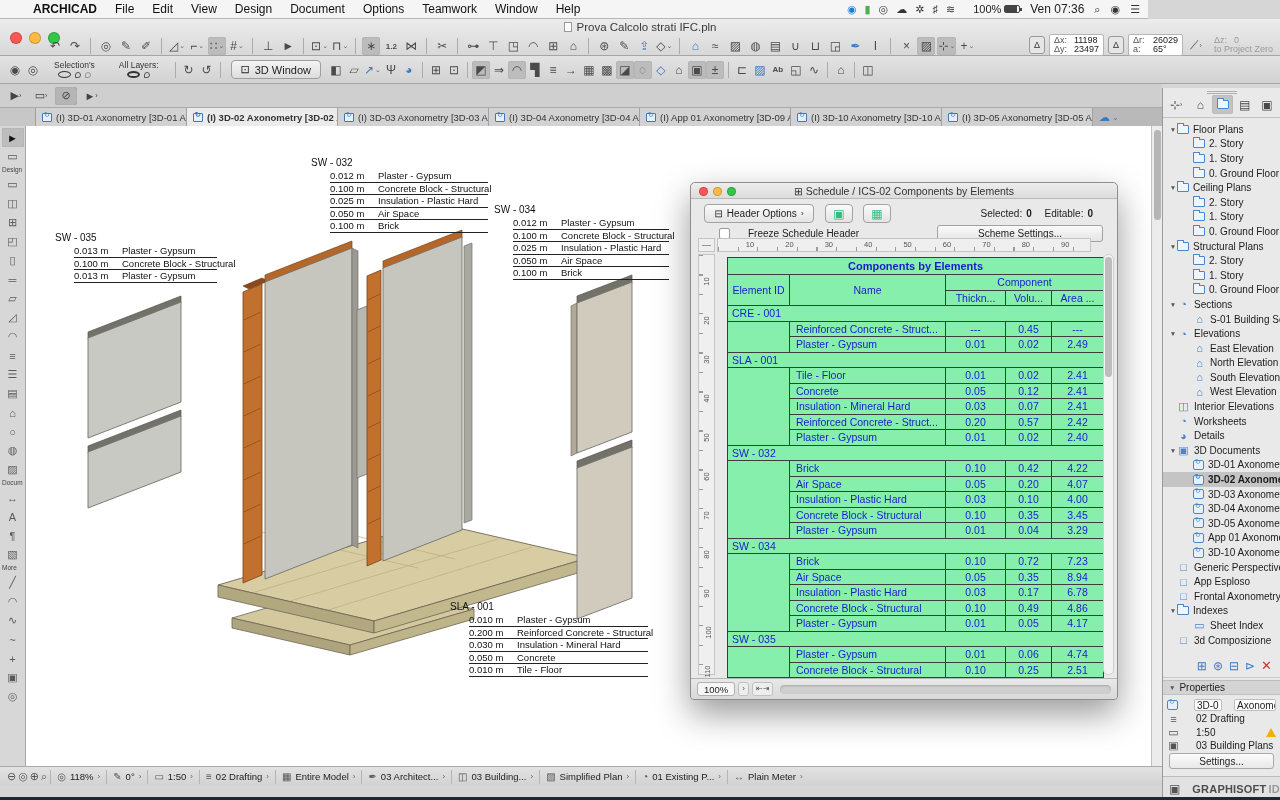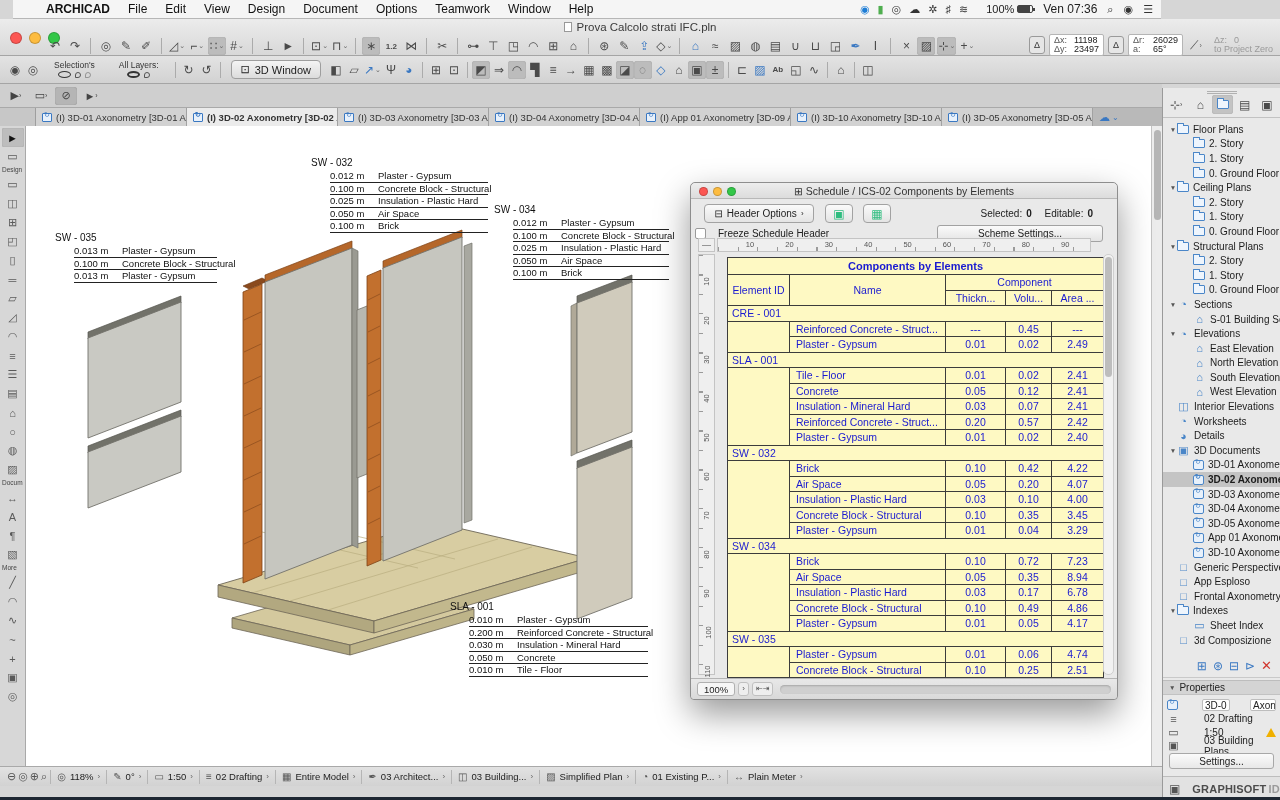--- a/index.html
+++ b/index.html
@@ -1,21 +1,21 @@
 <!DOCTYPE html>
 <html><head>
 <meta charset="utf-8">
 <style>
   * { margin:0; padding:0; box-sizing:border-box; }
   html,body { width:1280px; height:800px; overflow:hidden; }
   body { font-family:"Liberation Sans", sans-serif; background:#d6d6d6; position:relative; font-size:11px; color:#222; }
   #screen { position:absolute; inset:0; width:1280px; height:800px; background:#d6d6d6; overflow:hidden; }
 
   
-  #menubar { position:absolute; left:0; top:0; width:1148px; height:19px; background:#f5f5f5; border-bottom:1px solid #b6b6b6; display:flex; align-items:center; padding:0 8px; z-index:60;margin-left:13px; }
+  #menubar { position:absolute; left:0; top:0; width:1148px; height:19px; background:#f5f5f5; border-bottom:1px solid #b6b6b6; display:flex; align-items:center; padding:0 8px; z-index:60; }
   #menubar .apple { font-size:13px; margin:0 10px 0 6px; }
   #menubar .mitem { padding:0 9px; font-size:12px; color:#111; }
   #menubar .mitem.app { font-weight:bold; }
   #menubar .mb-right { margin-left:auto; display:flex; align-items:center; gap:10px; }
   #menubar .sic { font-size:11px; color:#333; }
   .mb-batt { display:inline-flex; align-items:center; gap:3px; font-size:11px; }
   .batt-shape { width:16px; height:8px; border:1px solid #444; border-radius:2px; background:linear-gradient(to right,#444 85%,transparent 85%); position:relative; }
   .batt-shape:after { content:""; position:absolute; right:-3px; top:2px; width:2px; height:3px; background:#444; }
   #menubar .clock { font-size:12px; }
 
@@ -85,34 +85,34 @@
   #sched { position:absolute; left:690px; top:182px; width:428px; height:518px; background:#e9e9e9; border:1px solid #8e8e8e; border-radius:5px 5px 4px 4px; box-shadow:0 14px 34px rgba(0,0,0,.4); z-index:50; }
   #sched .stitle { position:absolute; left:0; top:0; right:0; height:16px; background:linear-gradient(#ededed,#dcdcdc); border-bottom:1px solid #b8b8b8; border-radius:5px 5px 0 0; text-align:center; font-size:10.5px; color:#333; line-height:16px; }
   #sched .stl { position:absolute; left:8px; top:4px; display:flex; gap:5px; }
   #sched .stl .tl { width:9px; height:9px; }
   .sbtn { position:absolute; border:1px solid #a2a2a2; border-radius:4px; background:linear-gradient(#fafafa,#e4e4e4); font-size:10px; color:#222; display:flex; align-items:center; justify-content:center; gap:4px; }
   #hdr-opt { left:13px; top:21px; width:110px; height:19px; }
   .grnbtn { width:28px; height:19px; top:21px; }
   .grnbtn .g { color:#2ebd7f; font-size:12px; }
   #sel-info { position:absolute; right:14px; top:25px; font-size:10px; color:#222; }
   #sel-info b { font-weight:bold; margin:0 10px 0 4px; }
-  #freeze { position:absolute; left:4px; top:45px; display:flex; align-items:center; gap:12px; font-size:10px; color:#222;justify-content:center; }
+  #freeze { position:absolute; left:28px; top:45px; display:flex; align-items:center; gap:18px; font-size:10px; color:#222;justify-content:center; }
   #freeze .cb { width:11px; height:11px; background:#fff; border:1px solid #9a9a9a; border-radius:2px; }
   #scheme-btn { right:14px; top:42px; width:166px; height:17px; border-radius:3px; }
   
   #hruler { position:absolute; left:26px; top:55px; right:26px; height:14px; background:#efefef; border:1px solid #c4c4c4;
             background-image:repeating-linear-gradient(to right, #9a9a9a 0 1px, transparent 1px 19.7px); background-size:100% 4px; background-position:0 100%; background-repeat:no-repeat; }
   #hruler span { position:absolute; top:1px; font-size:7.5px; color:#555; transform:translateX(-50%); }
   #rcorner { position:absolute; left:7px; top:55px; width:17px; height:14px; background:#efefef; border:1px solid #c4c4c4; font-size:9px; color:#666; text-align:center; line-height:12px; }
   #vruler { position:absolute; left:7px; top:71px; width:17px; bottom:24px; background:#efefef; border:1px solid #c4c4c4;
             background-image:repeating-linear-gradient(to bottom, #9a9a9a 0 1px, transparent 1px 19.5px); background-size:4px 100%; background-repeat:no-repeat; }
   #vruler span { position:absolute; left:3px; font-size:7.5px; color:#555; transform:rotate(-90deg); transform-origin:center; }
   
   #stbl-wrap { position:absolute; left:36px; top:74px; width:377px; }
-  #stbl { border-collapse:collapse; table-layout:fixed; width:376px; background:#fef9c3; }
+  #stbl { border-collapse:collapse; table-layout:fixed; width:376px; background:#86efac; }
   #stbl td { border:1px solid #3c3c3c; font-size:10.5px; color:#1a1ad0; height:15.5px; padding:0 4px; overflow:hidden; white-space:nowrap; }
   #stbl .ttl { text-align:center; font-weight:bold; font-size:11px; height:17px; }
   #stbl .hdr { text-align:center; }
   #stbl .grp { padding-left:4px; }
   #stbl .nm { padding-left:6px; }
   #stbl .num { text-align:center; }
   #sched-vscroll { position:absolute; right:3px; top:71px; width:11px; bottom:24px; background:#f2f2f2; border:1px solid #cfcfcf; border-radius:5px; }
   #sched-vscroll .thumb { position:absolute; left:1px; top:2px; width:7px; height:120px; background:#bdbdbd; border-radius:4px; }
   
   #sched-bottom { position:absolute; left:0; right:0; bottom:0; height:21px; background:linear-gradient(#e8e8e8,#d9d9d9); border-top:1px solid #b5b5b5; border-radius:0 0 4px 4px; display:flex; align-items:center; padding:0 6px; gap:3px; }
@@ -133,21 +133,21 @@
   .nic { flex:none; margin-right:4px; position:relative; }
   .nic.folder { width:12px; height:9px; border:1.2px solid #4a86c8; border-radius:1px; background:#eef5fd; }
   .nic.folder:before { content:""; position:absolute; left:-1px; top:-3px; width:5px; height:2px; border:1.2px solid #4a86c8; border-bottom:none; border-radius:1px 1px 0 0; background:#eef5fd; }
   .nic.glyph { font-size:11px; color:#4a86c8; width:13px; text-align:center; }
   .nic.axo { width:11px; height:10px; border:1.2px solid #4a86c8; border-radius:2px; background:#e8f1fb; }
   .nic.axo:after { content:"↻"; position:absolute; left:1px; top:-3px; font-size:7px; color:#4a86c8; }
   #nav-actions { position:absolute; left:0; right:0; top:566px; height:24px; display:flex; align-items:center; justify-content:flex-end; gap:6px; padding:0 8px; font-size:12px; color:#3a78c2; border-bottom:1px solid #c9c9c9; }
   #nav-actions .redx { color:#d0342c; font-size:13px; }
   #props-head { position:absolute; top:592px; left:0; right:0; height:15px; background:#d4d4d4; border-top:1px solid #bdbdbd; border-bottom:1px solid #c2c2c2; display:flex; align-items:center; padding:0 6px; gap:4px; font-size:10px; color:#222; }
   #props-head .arr { font-size:6.5px; color:#555; }
-  .prow { position:absolute; left:4px; right:4px; height:13px; display:flex; align-items:center; gap:20px; color:#222; }
+  .prow { position:absolute; left:4px; right:4px; height:13px; display:flex; align-items:center; gap:12px; color:#222; }
   .pfield { background:#fff; border:1px solid #bdbdbd; border-radius:2px; padding:0 2px; height:12px; line-height:11px; overflow:hidden; }
   .warn-tri { width:0; height:0; border-left:5px solid transparent; border-right:5px solid transparent; border-bottom:9px solid #f0b000; margin-left:auto; }
   #settings-btn { position:absolute; left:6px; right:6px; top:665px; height:16px; border:1px solid #a8a8a8; border-radius:3px; background:linear-gradient(#fbfbfb,#e8e8e8); text-align:center; line-height:15px; font-size:10px; color:#222; }
   #side-foot { position:absolute; left:0; right:0; bottom:0; height:24px; border-top:1px solid #bdbdbd; background:#e2e2e2; display:flex; align-items:center; padding:0 6px; gap:6px; }
   #side-foot .cascade { font-size:12px; color:#555; }
   #side-foot .div { width:1px; height:14px; background:#b5b5b5; }
   #side-foot .brand { font-size:11px; font-weight:bold; color:#4c4c4c; letter-spacing:.2px; }
   #side-foot .brand .id { color:#9a9a9a; margin-left:2px;margin-top:44px; }
 
   

